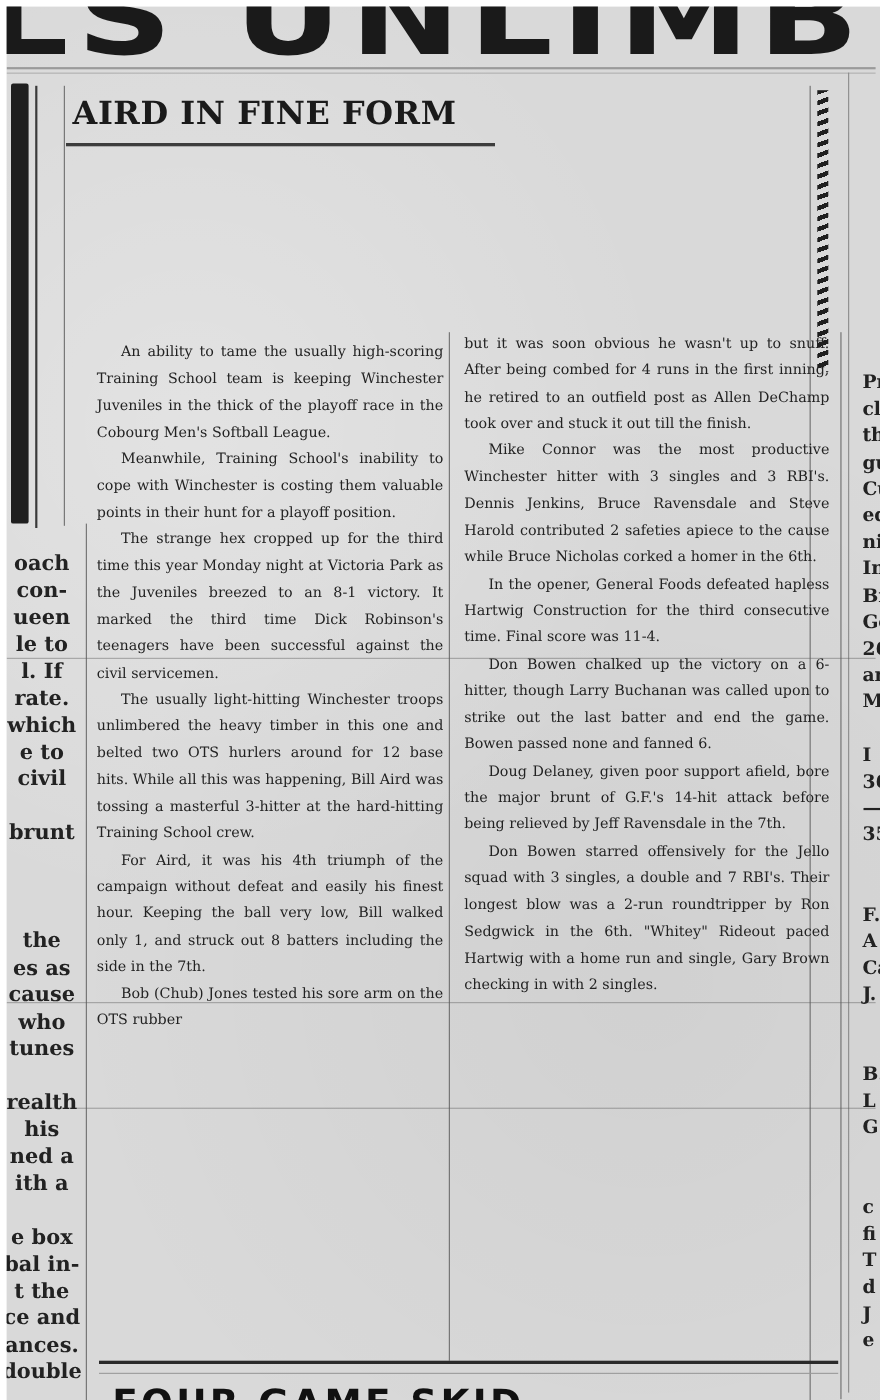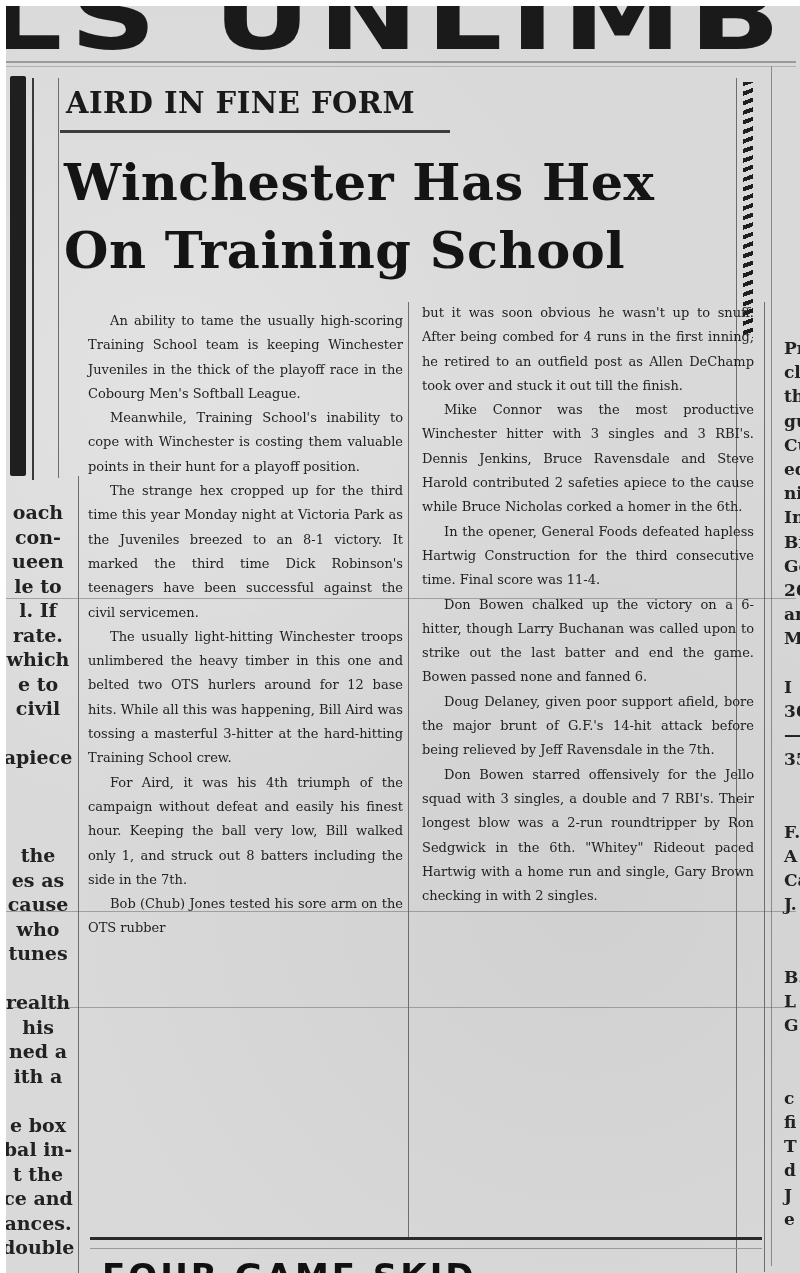--- a/index.html
+++ b/index.html
@@ -90,24 +90,20 @@
   <div class="col-rule" style="left:758px; top:296px; height:970px;"></div>
   <div class="col-rule" style="left:765px; top:60px; height:1200px; background:#8a8a8a;"></div>
   <div class="wavy"></div>
 
   <div class="hline" style="left:0; top:592px; width:790px;"></div>
   <div class="hline" style="left:0; top:905px; width:790px;"></div>
   <div class="hline" style="left:0; top:1001px; width:790px;"></div>
 
   <div class="kicker">AIRD IN FINE FORM</div>
   <div class="kicker-rule"></div>
-  <div class="headline">
-    <div>Winchester Has Hex</div>
-    <div>On Training School</div>
-  </div>
 
   <div class="column col1">
     <p>An ability to tame the usually high-scoring Training School team is keeping Winchester Juveniles in the thick of the playoff race in the Cobourg Men's Softball League.</p>
     <p>Meanwhile, Training School's inability to cope with Winchester is costing them valuable points in their hunt for a playoff position.</p>
     <p>The strange hex cropped up for the third time this year Monday night at Victoria Park as the Juveniles breezed to an 8-1 victory. It marked the third time Dick Robinson's teenagers have been successful against the civil servicemen.</p>
     <p>The usually light-hitting Winchester troops unlimbered the heavy timber in this one and belted two OTS hurlers around for 12 base hits. While all this was happening, Bill Aird was tossing a masterful 3-hitter at the hard-hitting Training School crew.</p>
     <p>For Aird, it was his 4th triumph of the campaign without defeat and easily his finest hour. Keeping the ball very low, Bill walked only 1, and struck out 8 batters including the side in the 7th.</p>
     <p>Bob (Chub) Jones tested his sore arm on the OTS rubber</p>
   </div>
 
@@ -124,21 +120,21 @@
     <div>oach</div>
     <div>con-</div>
     <div>ueen</div>
     <div>le to</div>
     <div>l. If</div>
     <div>rate.</div>
     <div>which</div>
     <div>e to</div>
     <div>civil</div>
     <div></div>
-    <div>apiece</div>
+    <div>brunt</div>
     <div></div>
     <div></div>
     <div></div>
     <div>the</div>
     <div>es as</div>
     <div>cause</div>
     <div>who</div>
     <div>tunes</div>
     <div></div>
     <div>realth</div>

